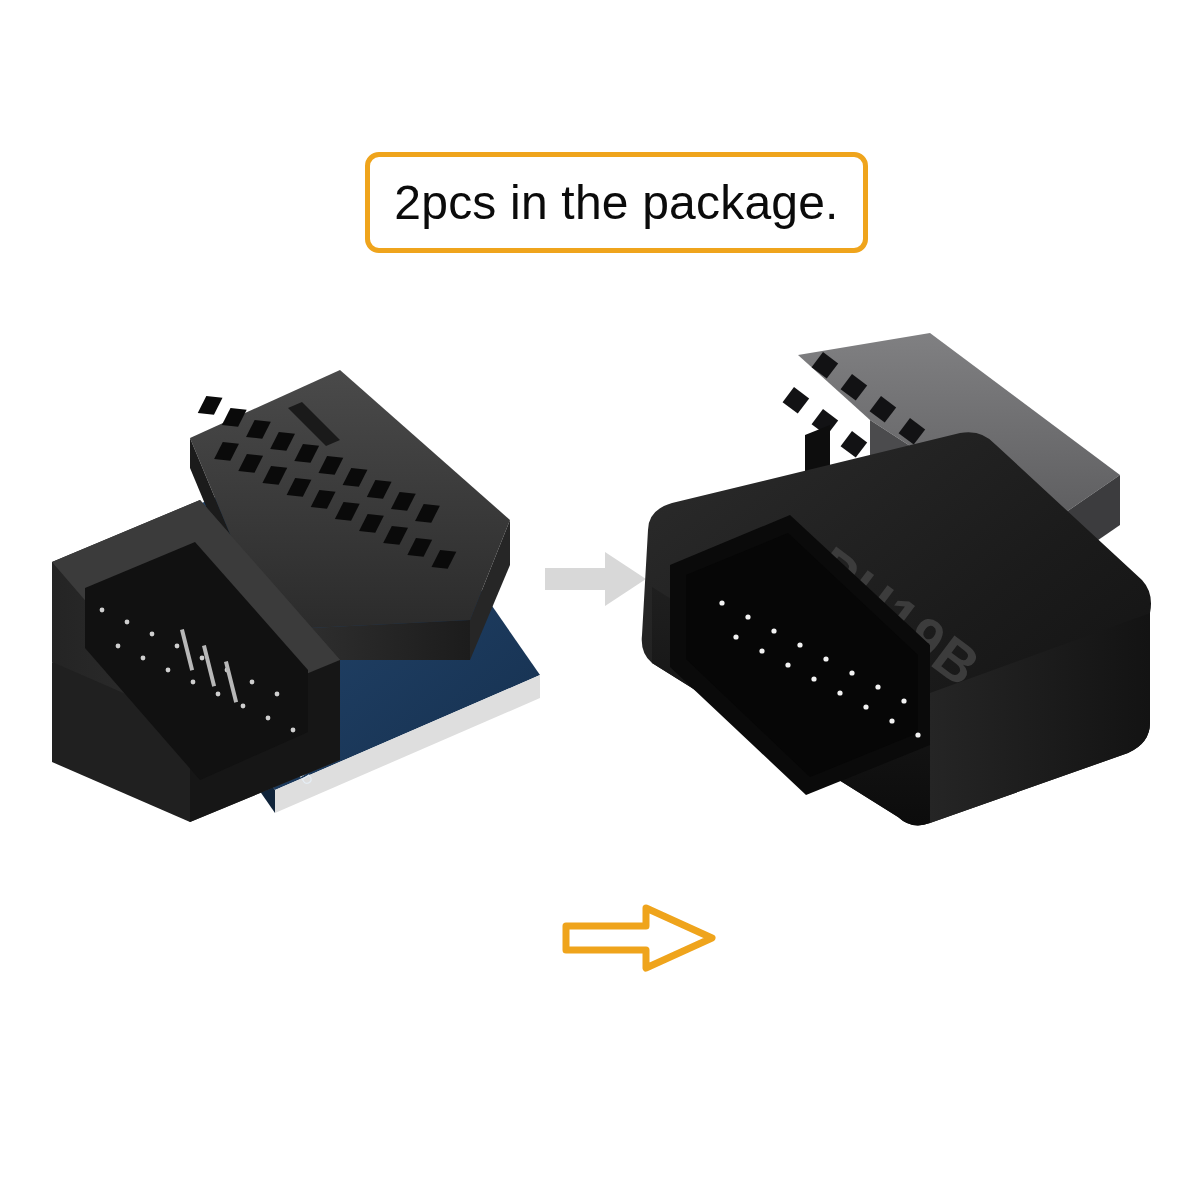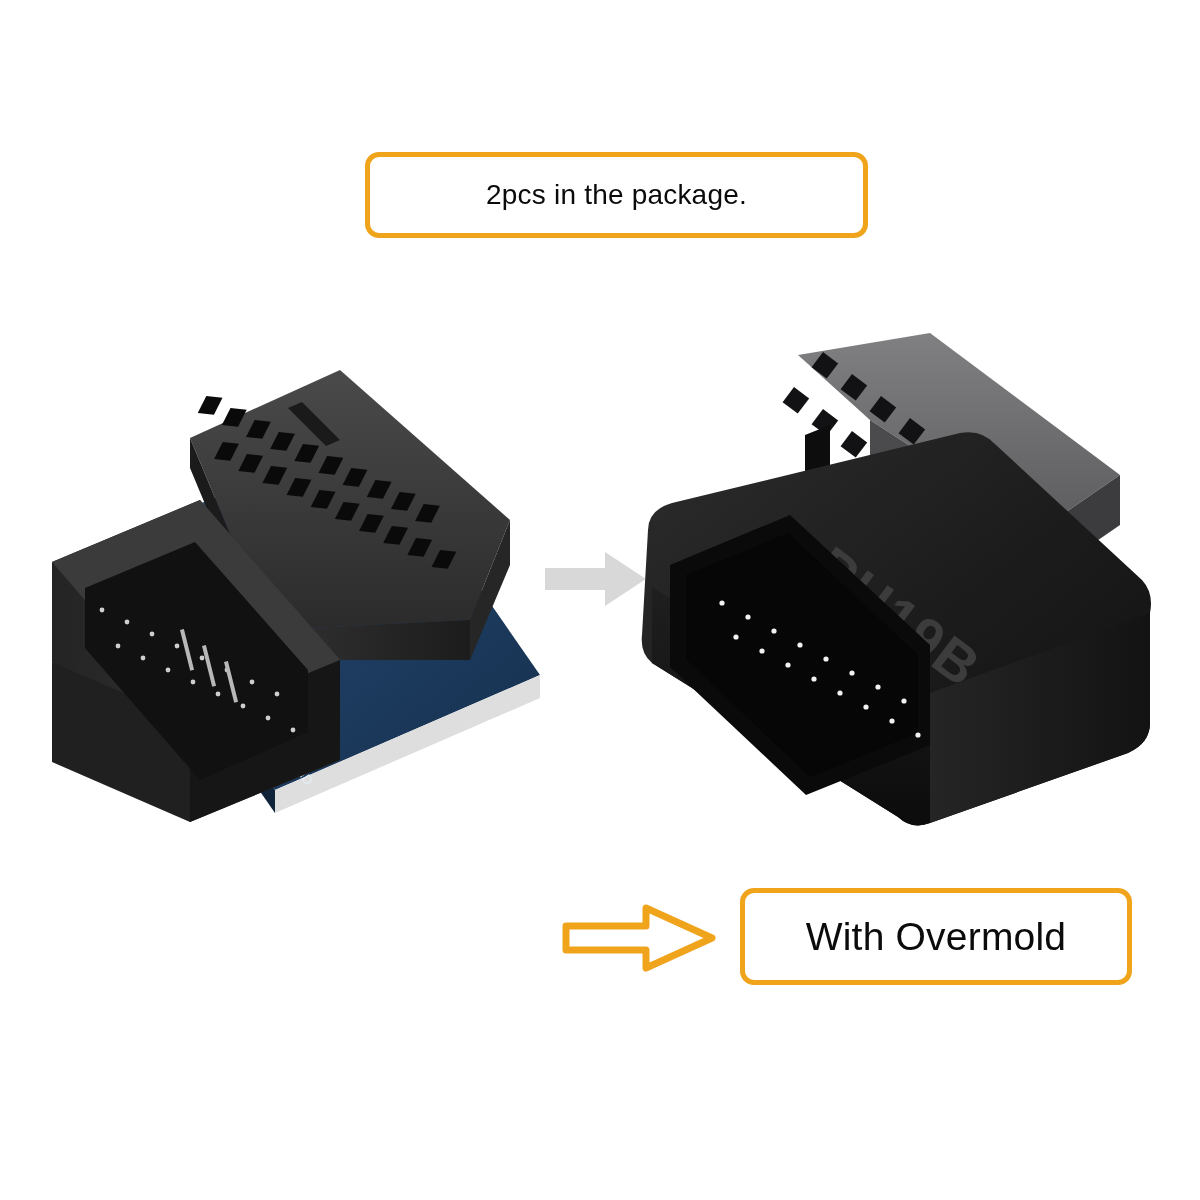--- a/index.html
+++ b/index.html
@@ -15,21 +15,21 @@
   .callout {
     position: absolute;
     background: #ffffff;
     border: 5px solid #efa41c;
     border-radius: 14px;
     display: flex; align-items: center; justify-content: center;
     color: #0b0b0b;
     letter-spacing: .2px;
     white-space: nowrap;
   }
-  #callout-top   { left: 365px; top: 152px; width: 503px; height: 86px; font-size: 28px; }
+  #callout-top   { left: 365px; top: 152px; width: 503px; height: 101px; font-size: 48px; }
   #callout-left  { left: 118px; top: 888px; width: 392px; height: 97px; font-size: 39px; }
   #callout-right { left: 740px; top: 888px; width: 392px; height: 97px; font-size: 39px; }
 
   
   .arrow-wrap { position: absolute; }
   #arrow-mid   { left: 543px; top: 548px; width: 105px; height: 62px; }
   #arrow-bottom{ left: 560px; top: 898px; width: 160px; height: 80px; }
 
   
   .product { position: absolute; }
@@ -256,17 +256,14 @@
     </svg>
   </div>
 
 
   <div class="arrow-wrap" id="arrow-bottom">
     <svg viewBox="0 0 160 80" xmlns="http://www.w3.org/2000/svg">
       <polygon points="6,28 86,28 86,10 152,40 86,70 86,52 6,52" fill="#ffffff" stroke="#efa41c" stroke-width="7" stroke-linejoin="round"></polygon>
     </svg>
   </div>
 
-  <div class="callout" id="callout-right">
-    <span>With Overmold</span>
-  </div>
 
 </div>
 
 </body></html>

